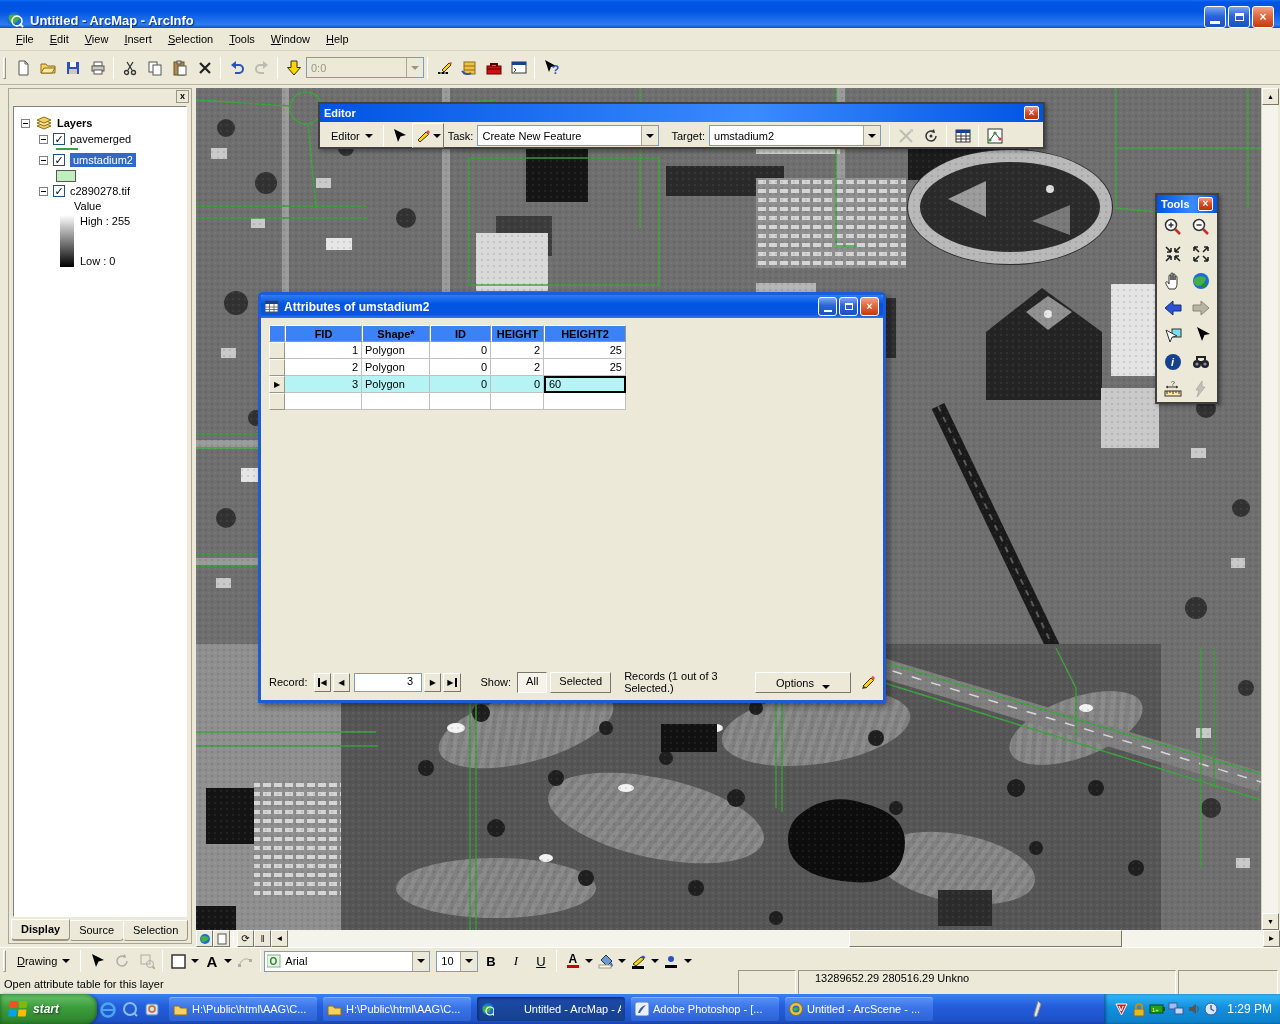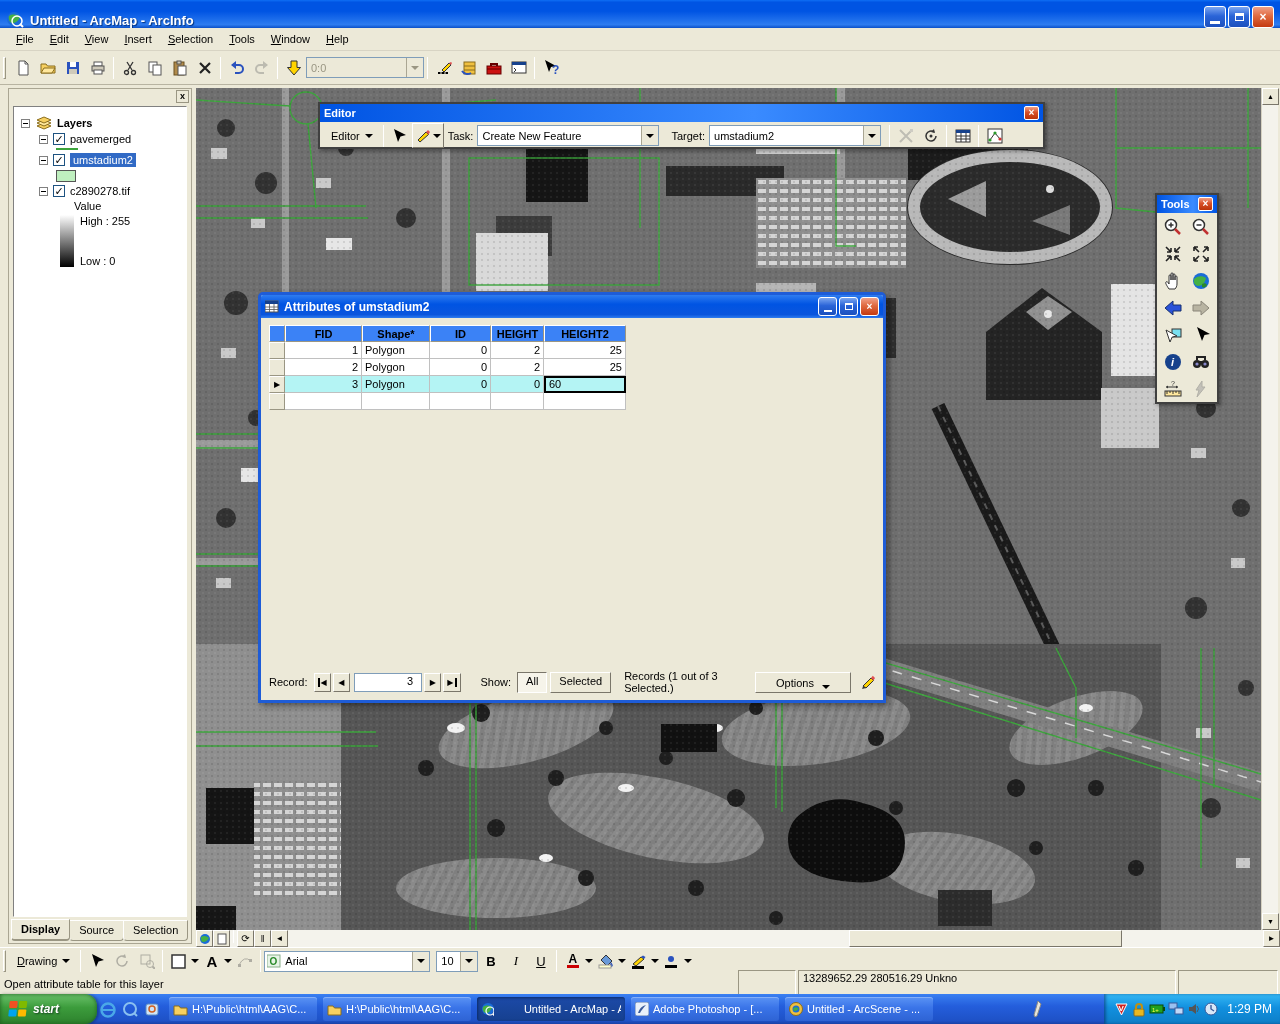--- a/index.html
+++ b/index.html
@@ -93,21 +93,21 @@
   .navbar-l { border-left:2px solid #000; padding-left:1px; }
   .navbar-r { border-right:2px solid #000; padding-right:1px; }
   .recbox { width:74px; height:19px; background:#fff; border:1px solid #7f9db9; text-align:right; padding:1px 8px; margin:0 2px; }
   .showbtn { height:21px; padding:2px 8px; margin-right:3px; }
   .pressed { border:1px solid; border-color:#7a766a #fff #fff #7a766a; background:#f6f4ea; }
 
   
   .drawbar { left:0; top:947px; width:1280px; height:27px; background:#ECE9D8; border-top:1px solid #fff; display:flex; align-items:center; }
   .dim { opacity:.4; }
   .statusbar { left:0; top:974px; width:1280px; height:20px; background:#ECE9D8; display:flex; align-items:center; }
-  .spanel { height:28px; border:1px solid; border-color:#9a9683 #fff #fff #9a9683; margin-right:2px; padding:1px 4px; white-space:nowrap; overflow:hidden; }
+  .spanel { height:28px; border:1px solid; border-color:#9a9683 #fff #fff #9a9683; margin-right:2px; padding:1px 16px; white-space:nowrap; overflow:hidden; }
 
   .taskbar { left:0; top:994px; width:1280px; height:30px; background:linear-gradient(#3a80f2,#245edc 40%,#1e51c6 90%,#1941a5); display:flex; align-items:center; }
   .startbtn { height:30px; width:97px; border-radius:0 12px 12px 0; background:linear-gradient(#6cc26c,#3c9c3c 45%,#2d812d); display:flex; align-items:center; padding-left:8px; box-shadow:inset 0 0 4px #1c5c1c, 2px 0 3px rgba(0,0,0,.3); }
   .startbtn .stxt { color:#fff; font-weight:bold; font-style:italic; font-size:12px; margin-left:5px; text-shadow:1px 1px 2px #14401f; }
   .qlicon { width:20px; height:22px; display:flex; align-items:center; justify-content:center; margin:0 1px; }
   .taskbtn { width:148px; height:24px; border-radius:3px; margin-left:6px; background:linear-gradient(#5a93f5,#3a74e8 45%,#2e63d4); box-shadow:inset 0 1px 0 #85aff8; color:#fff; display:flex; align-items:center; padding:0 4px; }
   .taskbtn.active { background:linear-gradient(#1c4aa8,#16408f); box-shadow:inset 1px 1px 3px #0c2a66;gap:26px; }
   .taskbtn .tlabel { margin-left:4px; white-space:nowrap; overflow:hidden; font-size:11px; }
   .tray { position:absolute; right:0; top:0; height:30px; width:176px; background:linear-gradient(#35b8f5,#1290df 45%,#0d7ec7); box-shadow:inset 2px 0 3px rgba(0,0,60,.4); display:flex; align-items:center; padding:0 8px 0 10px; }
   .tray .time { color:#fff; margin-left:auto; font-size:12px; }

